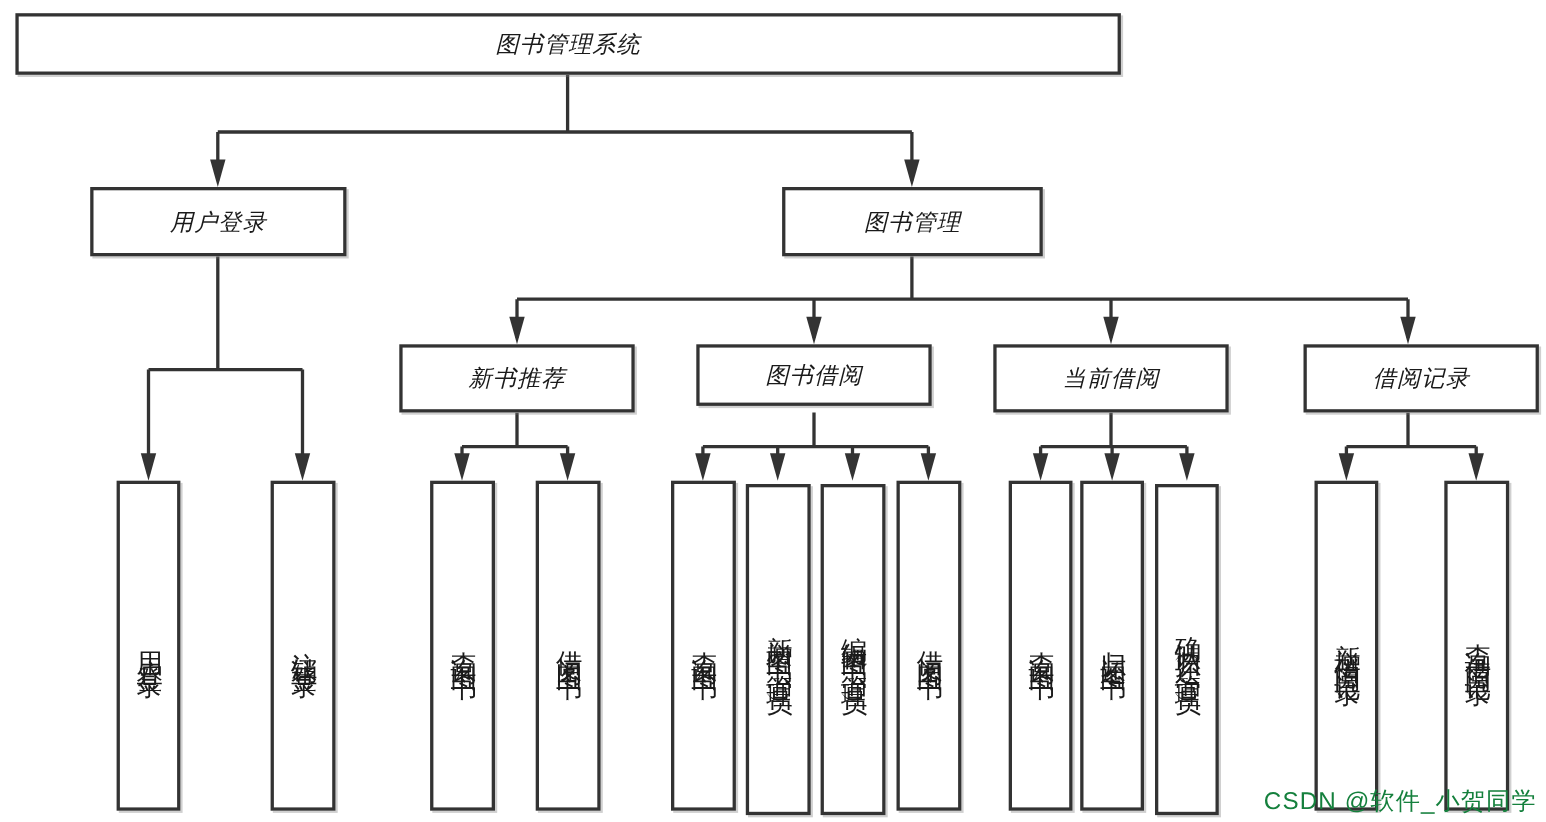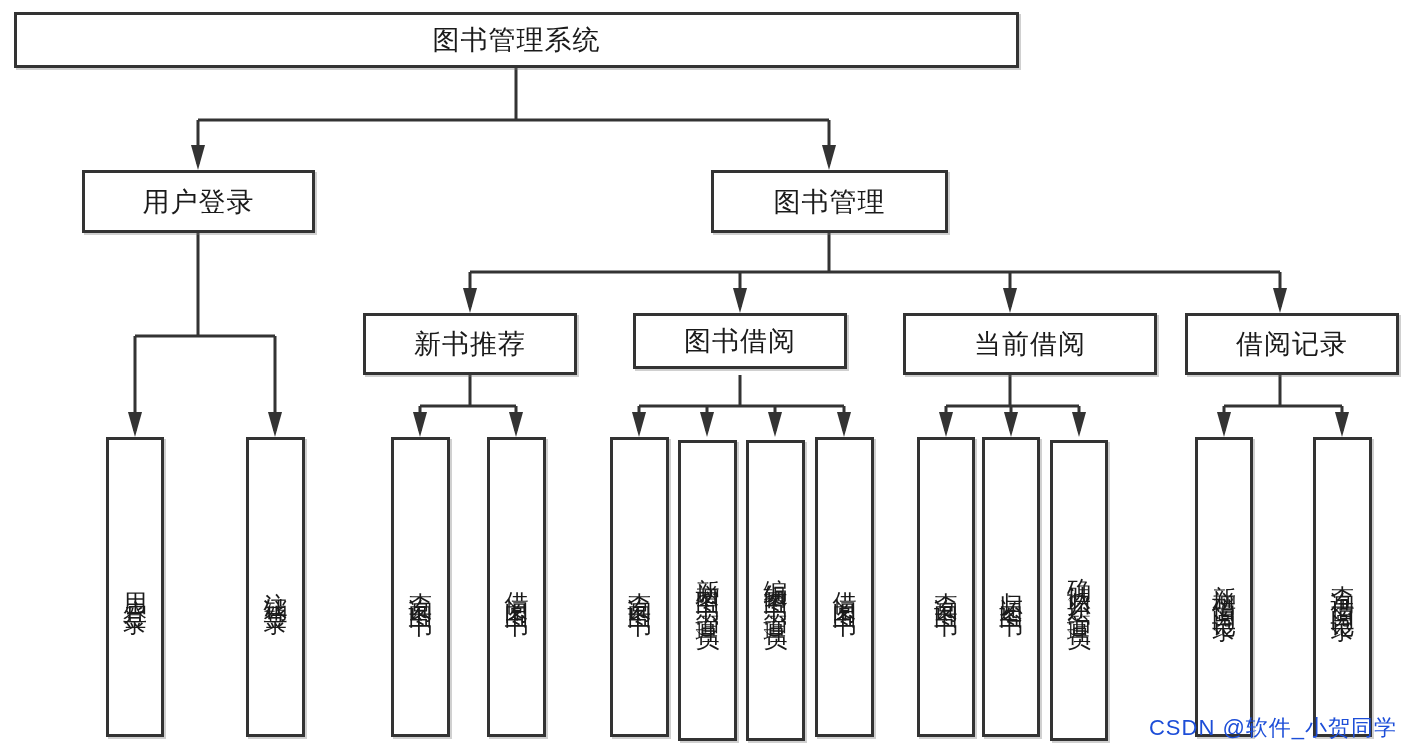--- a/index.html
+++ b/index.html
@@ -27,38 +27,39 @@
     background: #ffffff;
     border: 3px solid #333333;
     color: #1a1a1a;
     display: flex;
     align-items: center;
     justify-content: center;
     z-index: 2;
     box-shadow: 2px 2px 0 rgba(120,120,120,0.35);
   }
   .hbox {
-    font-size: 27px;
+    font-size: 21px;
     letter-spacing: 1px;
     white-space: nowrap;
+    font-style: italic;
   }
   .vbox {
     writing-mode: vertical-lr;
     text-orientation: mixed;
     font-size: 24px;
     letter-spacing: 7px;
     line-height: 1;
     text-align: center;
   }
   .watermark {
     position: absolute;
     right: 8px;
     bottom: 4px;
     font-size: 22px;
-    color: #1d4ed8;
+    color: #15803d;
     letter-spacing: 1px;
     z-index: 3;
     white-space: nowrap;
     margin-left: 44px;
   }
 </style>
 </head>
 <body>
 
 <div id="canvas">
@@ -106,21 +107,21 @@
   <div class="box hbox" style="left:711px; top:170px; width:237px; height:63px;text-align:right;">
     <span>图书管理</span>
   </div>
 
   <div class="box hbox" style="left:363px; top:313px; width:214px; height:62px;">
     <span>新书推荐</span>
   </div>
   <div class="box hbox" style="left:633px; top:313px; width:214px; height:56px;">
     <span>图书借阅</span>
   </div>
-  <div class="box hbox" style="left:903px; top:313px; width:254px; height:62px;">
+  <div class="box hbox" style="left:903px; top:313px; width:214px; height:62px;">
     <span>当前借阅</span>
   </div>
   <div class="box hbox" style="left:1173px; top:313px; width:214px; height:62px;margin-left:12px;">
     <span>借阅记录</span>
   </div>
 
   <div class="box vbox" style="left:106px; top:437px; width:58px; height:300px;">
     <span>用户登录</span>
   </div>
   <div class="box vbox" style="left:246px; top:437px; width:59px; height:300px;">

